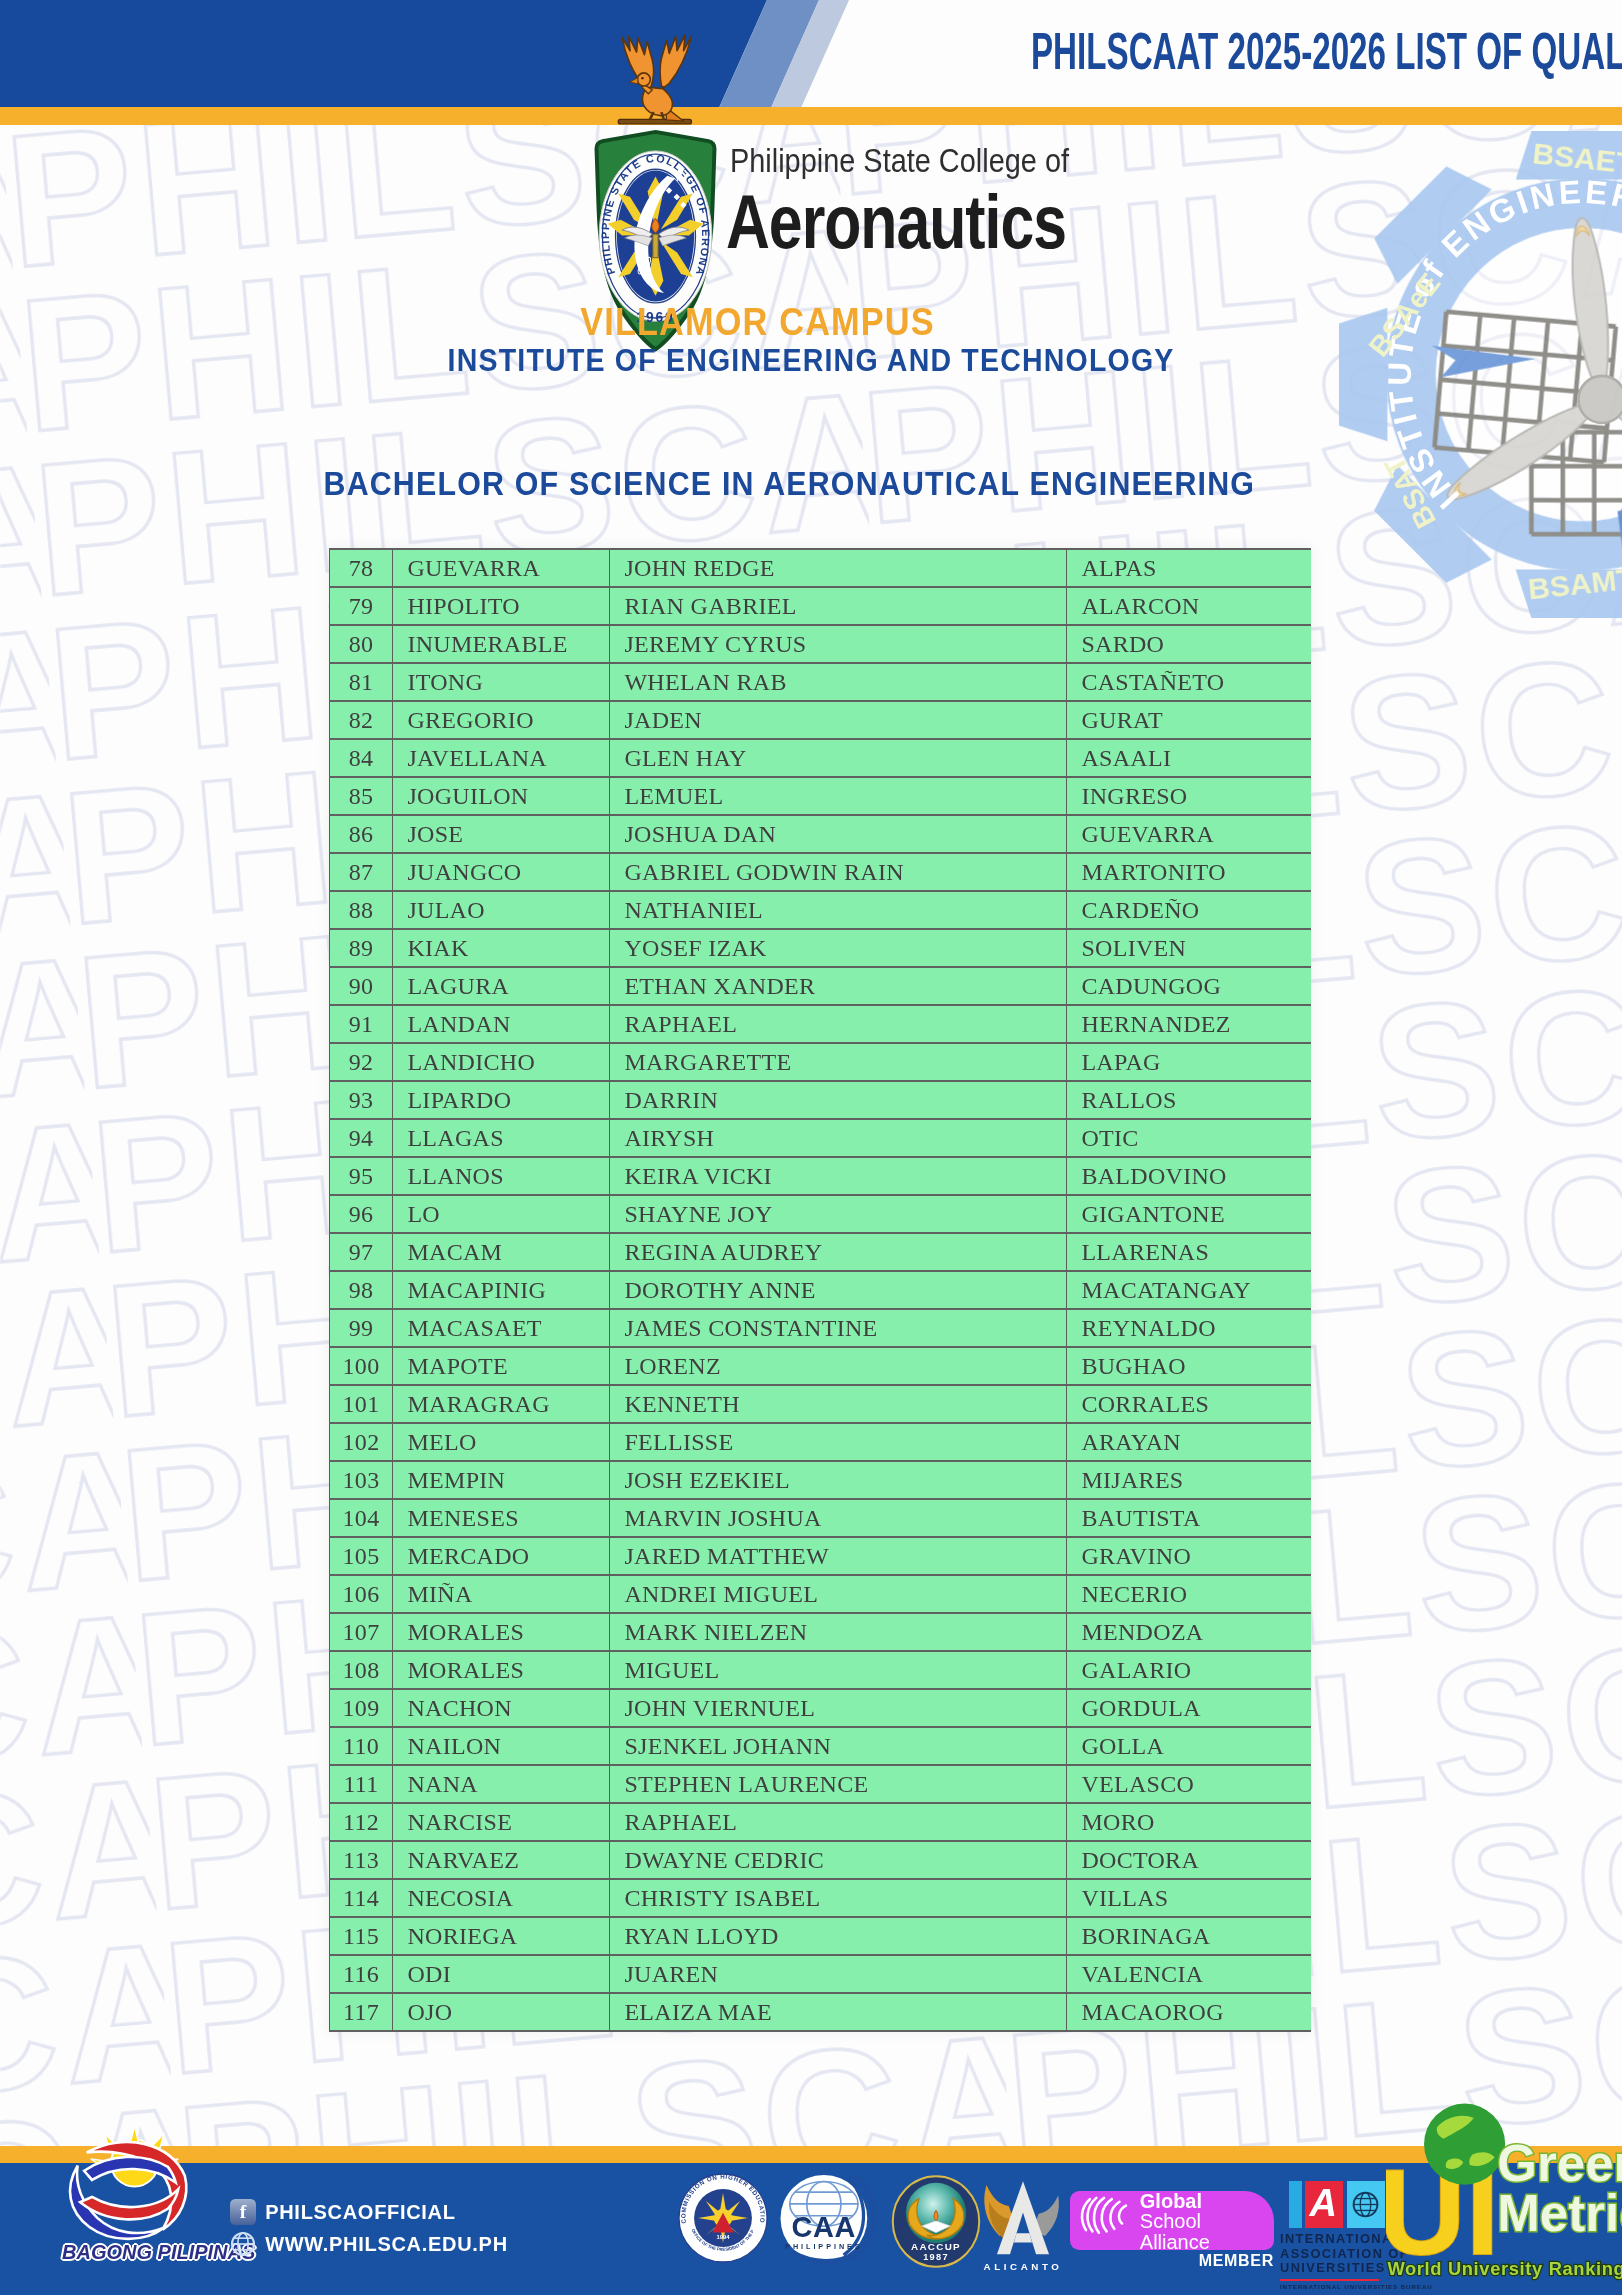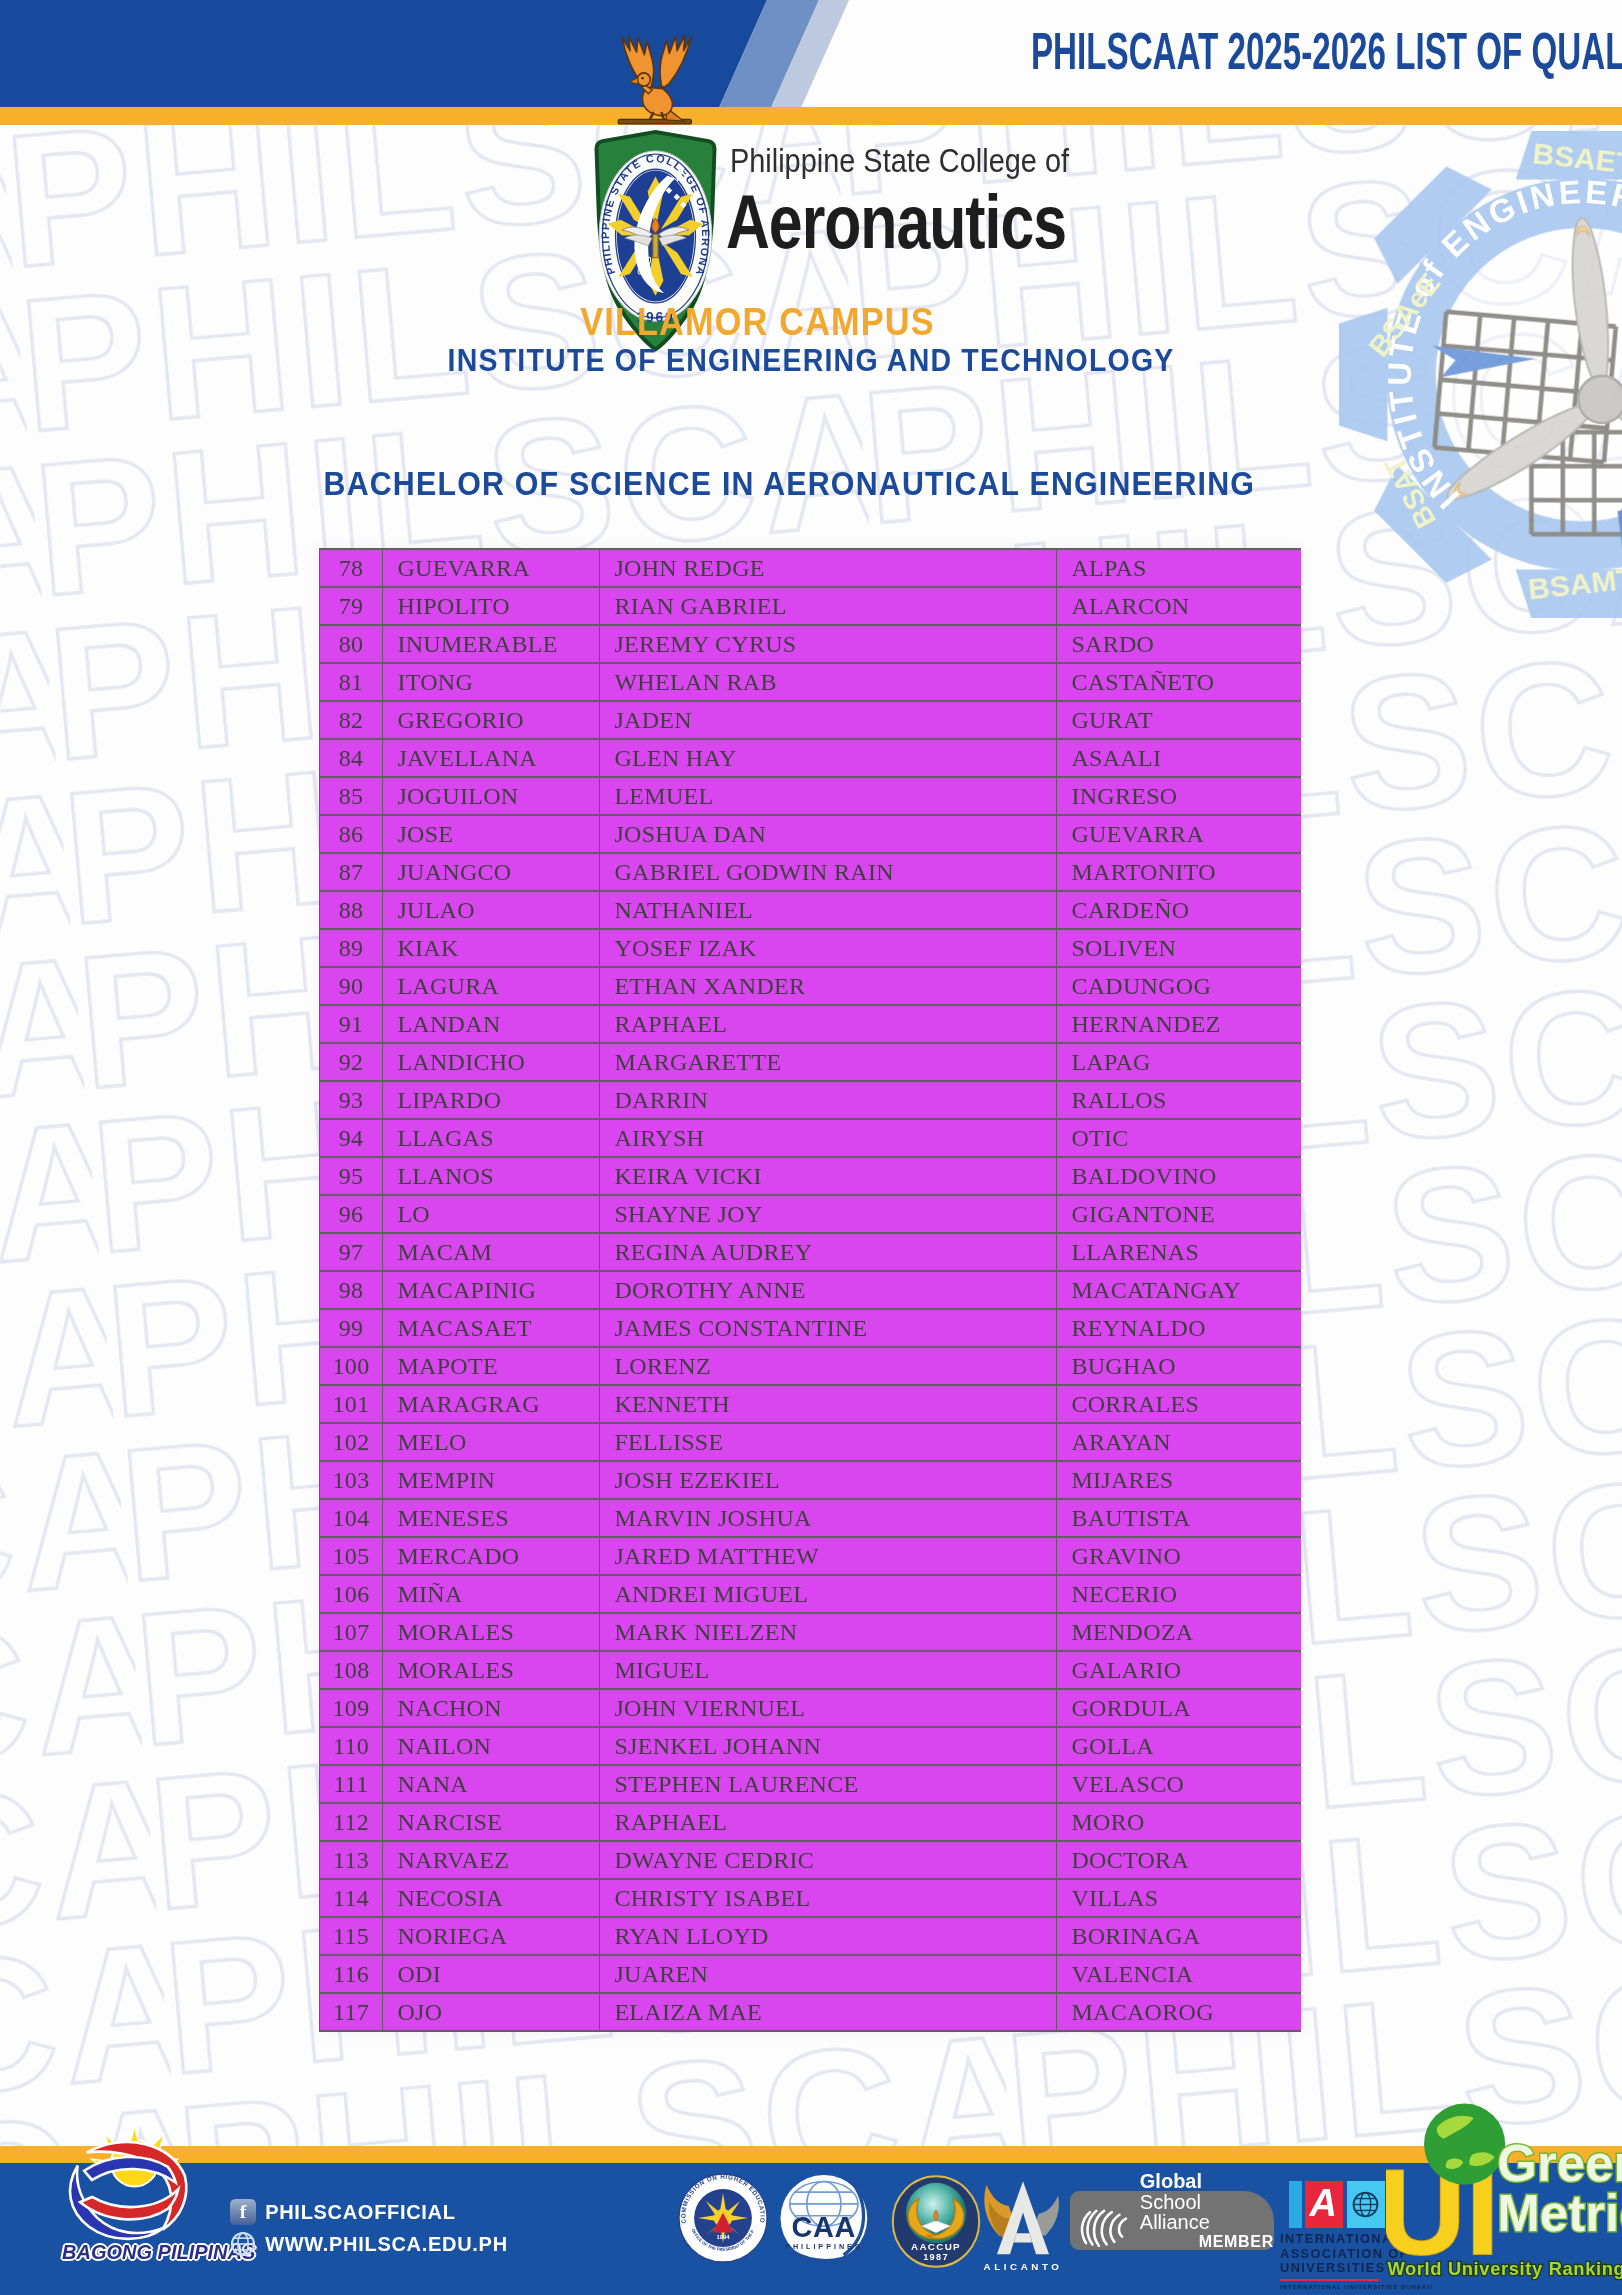--- a/index.html
+++ b/index.html
@@ -20,40 +20,40 @@
   .college-line1 .sx{display:inline-block;transform:scaleX(.85);transform-origin:left;}
   .college-line2{left:726px;top:178px;font-size:76px;font-weight:700;color:#1d1d1d;white-space:nowrap;}
   .college-line2 .sx{display:inline-block;transform:scaleX(.80);transform-origin:left;letter-spacing:-1.3px;}
   .h-campus{left:0;top:300px;width:1514px;text-align:center;color:#f2a72e;font-weight:700;font-size:39px;white-space:nowrap;}
   .h-campus .sx{display:inline-block;transform:scaleX(.88);letter-spacing:1.3px;}
   .h-institute{left:0;top:343px;width:1623px;text-align:center;color:#1b4a9b;font-weight:700;font-size:31px;white-space:nowrap;}
   .h-institute .sx{display:inline-block;transform:scaleX(.92);letter-spacing:1.3px;}
   .h-program{left:0;top:465px;width:1579px;text-align:center;color:#1b4a9b;font-weight:700;font-size:33px;white-space:nowrap;}
   .h-program .sx{display:inline-block;transform:scaleX(.92);letter-spacing:1.3px;}
   
-  .scan-table{left:319px;top:548px;width:982px;background:#d946ef;border-top:2.6px double #606060;
+  .scan-table{left:329px;top:548px;width:982px;background:#86efac;border-top:2.6px double #606060;
               font-family:"Liberation Serif","DejaVu Serif",serif;color:#3f3f3f;
               box-shadow:0 0 11.8px rgba(120,120,120,.12);}
   .trow{display:grid;grid-template-columns:63px 217px 457px 243px;height:38px;box-sizing:border-box;
         border-bottom:2.6px double #606060;}
   .tcell{display:flex;align-items:center;font-size:24px;letter-spacing:0.3px;overflow:hidden;white-space:nowrap;}
   .tcell.c0{justify-content:center;border-left:1.3px solid #5c5c5c;}
   .tcell.c1,.tcell.c2,.tcell.c3{padding-left:14.4px;border-left:1.3px solid #5c5c5c;}
   
   .footer-blue{left:0;top:2163px;width:1623px;height:132px;background:#1a52a3;}
   .fb-row{left:230px;color:#fff;display:flex;align-items:center;gap:9.2px;}
   .fb-label{font-size:20px;font-weight:600;letter-spacing:0.7px;}
   .fb-icon{width:26px;height:26px;border-radius:5.2px;background:linear-gradient(#9fb0cc,#46619b);
            display:flex;align-items:center;justify-content:center;color:#fff;
            font-family:"Liberation Serif",serif;font-weight:700;font-size:19.6px;}
   .bagong-text{left:34px;top:2241px;width:190px;text-align:center;font-size:20px;font-weight:700;font-style:italic;
                color:#2c2f86;letter-spacing:0px;white-space:nowrap;
                text-shadow:-2px 0 0 #fff,2px 0 0 #fff,0 -2px 0 #fff,0 2px 0 #fff,-1.3px -1.3px 0 #fff,1.3px 1.3px 0 #fff,-1.3px 1.3px 0 #fff,1.3px -1.3px 0 #fff;padding-left:28px;}
-  .gsa-box{left:1070px;top:2191px;width:204px;height:59px;background:#737373;border-radius:9.2px 30px 9.2px 9.2px;
-           display:flex;align-items:flex-end;color:#fff;padding:0;box-sizing:border-box;}
+  .gsa-box{left:1070px;top:2191px;width:204px;height:59px;background:#d946ef;border-radius:9.2px 30px 9.2px 9.2px;
+           display:flex;align-items:flex-start;color:#fff;padding:0;box-sizing:border-box;}
   .gsa-text{line-height:1.02;}
   .gsa-l1{font-size:20px;font-weight:700;}
   .gsa-l2{font-size:20px;font-weight:400;}
   .gsa-member{font-size:16px;font-weight:700;letter-spacing:0.7px;text-align:right;margin-top:1.3px;}
   .iau-box{left:1280px;top:2180px;width:105px;color:#0d2146;}
   .iau-squares{display:flex;gap:3.3px;align-items:flex-end;height:48px;margin-left:9.2px;}
   .iau-i{width:13px;height:47px;background:#29abe2;}
   .iau-a{width:38px;height:47px;background:#e8273c;position:relative;overflow:hidden;}
   .iau-a span{position:absolute;left:3.9px;top:1.3px;font-size:38px;font-weight:700;color:#fff;font-style:italic;}
   .iau-g{width:38px;height:47px;background:#45c8f1;display:flex;align-items:center;justify-content:center;}

